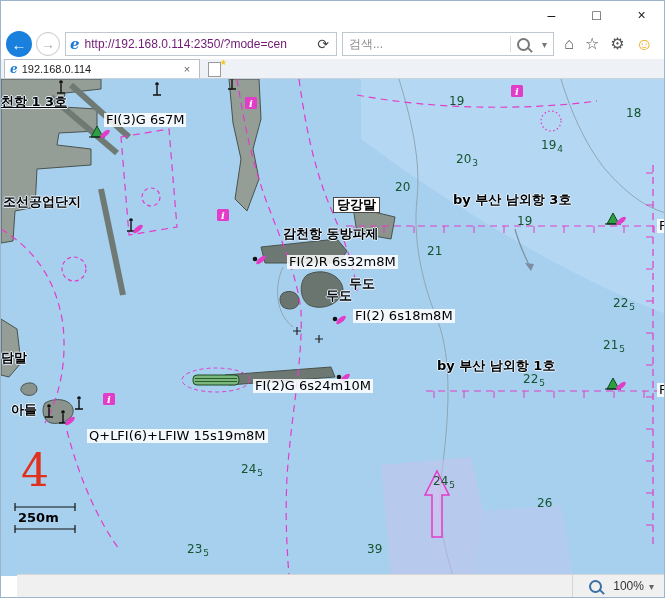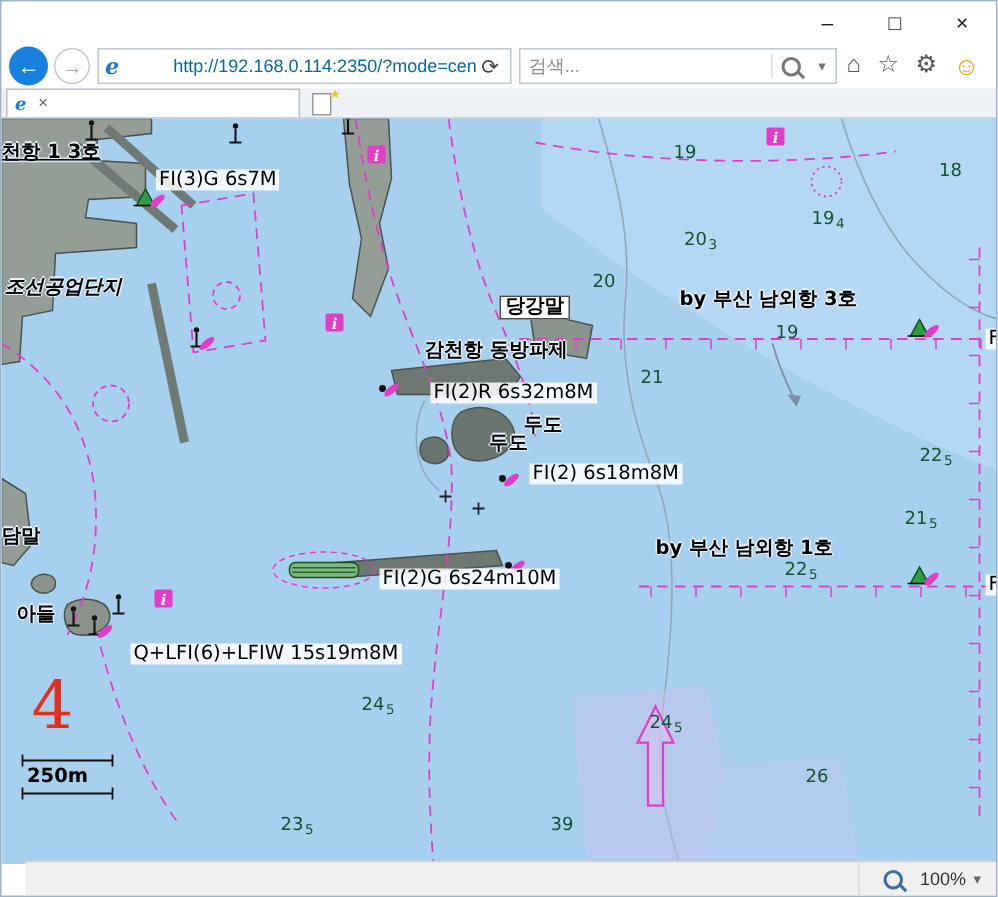--- a/index.html
+++ b/index.html
@@ -9,21 +9,21 @@
   .titlebar{height:28px;position:relative;background:#fff;}
   .win-controls{position:absolute;right:0;top:0;display:flex;}
   .win-btn{width:45px;height:28px;display:flex;align-items:center;justify-content:center;font-size:14px;color:#1a1a1a;}
   
   .navbar{height:30px;display:flex;align-items:center;padding:0 3px;background:#fff;}
   .nav-circle{width:26px;height:26px;border-radius:50%;display:flex;align-items:center;justify-content:center;font-size:15px;margin:0 2px;box-sizing:border-box;}
   .back{background:#1a80dd;color:#fff;}
   .fwd{background:#fff;border:1px solid #c7c7c7;color:#adadad;width:24px;height:24px;font-size:14px;}
   .addr{flex:0 0 272px;height:24px;border:1px solid #bfc7cf;background:#fff;display:flex;align-items:center;padding:0 4px;font-size:12px;margin-left:3px;box-sizing:border-box;}
   .e-logo{color:#1e7cd6;font-family:"DejaVu Serif",serif;font-style:italic;font-weight:bold;font-size:15px;margin-right:5px;line-height:1;}
-  .addr-url{flex:1;white-space:nowrap;overflow:hidden;color:#0369a1;margin-left:31px;}
+  .addr-url{flex:1;white-space:nowrap;overflow:hidden;color:#701a75;}
   .addr-refresh{color:#444;font-size:14px;padding:0 3px;}
   .searchbox{flex:0 0 212px;height:24px;border:1px solid #bfc7cf;background:#fff;margin-left:5px;display:flex;align-items:center;font-size:12px;color:#8a8a8a;padding-left:6px;box-sizing:border-box;}
   .search-text{flex:1;}
   .search-div{width:1px;height:16px;background:#dcdcdc;}
   .lens{width:9px;height:9px;border:2px solid #777;border-radius:50%;position:relative;margin:0 6px;}
   .lens::after{content:"";position:absolute;width:6px;height:2px;background:#777;transform:rotate(45deg);right:-5px;bottom:-2px;}
   .lens.blue{border-color:#3a6ea5;}
   .lens.blue::after{background:#3a6ea5;}
   .search-arrow{color:#777;font-size:10px;padding:0 6px;}
   .nav-icons{flex:1;display:flex;justify-content:flex-end;align-items:center;gap:11px;padding-right:8px;}
@@ -86,20 +86,21 @@
       <span class="nav-ic">⌂</span>
       <span class="nav-ic">☆</span>
       <span class="nav-ic">⚙</span>
       <span class="nav-ic smiley">☺</span>
     </div>
   </div>
 
   <div class="tabbar">
     <div class="tab">
       <span class="e-logo">e</span>
+      <span class="tab-label">192.168.0.114</span>
       <span class="tab-close">×</span>
     </div>
     <div class="newtab">
       <span class="newtab-page"></span>
       <span class="newtab-star">★</span>
     </div>
   </div>
 
   <div class="chart">
     <svg width="665" height="497" viewBox="0 0 665 497">
@@ -216,21 +217,21 @@
         <path d="M14,428 L74,428" stroke="#111" stroke-width="1.2"></path>
         <path d="M14,450 L74,450" stroke="#111" stroke-width="1.2"></path>
         <path d="M14,424 L14,432" stroke="#111" stroke-width="1.2"></path>
         <path d="M74,424 L74,432" stroke="#111" stroke-width="1.2"></path>
         <path d="M14,446 L14,454" stroke="#111" stroke-width="1.2"></path>
         <path d="M74,446 L74,454" stroke="#111" stroke-width="1.2"></path>
       </svg>
     <div class="chart-labels">
         <span class="lbl place" style="left: 0px; top: 16px; text-decoration: underline;">천항 1 3호</span>
         <span class="lbl light" style="left: 103px; top: 34px;">FI(3)G 6s7M</span>
-        <span class="lbl place" style="left: 2px; top: 106px; font-style: italic;">조선공업단지</span>
+        <span class="lbl place" style="left: 2px; top: 116px;">조선공업단지</span>
         <span class="lbl boxed" style="left: 332px; top: 118px;">당강말</span>
         <span class="lbl place" style="left: 282px; top: 148px;">감천항 동방파제</span>
         <span class="lbl light" style="left: 286px; top: 176px;">FI(2)R 6s32m8M</span>
         <span class="lbl place" style="left: 348px; top: 198px;">두도</span>
         <span class="lbl place" style="left: 325px; top: 210px;">두도</span>
         <span class="lbl light" style="left: 352px; top: 230px;">FI(2) 6s18m8M</span>
         <span class="lbl light" style="left: 252px; top: 300px;">FI(2)G 6s24m10M</span>
         <span class="lbl note" style="left: 452px; top: 114px;">by 부산 남외항 3호</span>
         <span class="lbl note" style="left: 436px; top: 280px;">by 부산 남외항 1호</span>
         <span class="lbl light" style="left: 86px; top: 350px;">Q+LFI(6)+LFIW 15s19m8M</span>
@@ -247,21 +248,21 @@
         <span class="depth" style="left: 394px; top: 102px;">20</span>
         <span class="depth" style="left: 516px; top: 136px;">19</span>
         <span class="depth" style="left: 426px; top: 166px;">21</span>
         <span class="depth" style="left: 612px; top: 218px;">22<span class="dsub">5</span></span>
         <span class="depth" style="left: 602px; top: 260px;">21<span class="dsub">5</span></span>
         <span class="depth" style="left: 522px; top: 294px;">22<span class="dsub">5</span></span>
         <span class="depth" style="left: 240px; top: 384px;">24<span class="dsub">5</span></span>
         <span class="depth" style="left: 432px; top: 396px;">24<span class="dsub">5</span></span>
         <span class="depth" style="left: 186px; top: 464px;">23<span class="dsub">5</span></span>
         <span class="depth" style="left: 366px; top: 464px;">39</span>
-        <span class="depth" style="left: 536px; top: 432px;">26</span>
+        <span class="depth" style="left: 536px; top: 418px;">26</span>
       </div>
   </div>
 
   <div class="statusbar">
     <div class="zoom-cluster">
       <span class="lens blue"></span>
       <span>100%</span>
       <span class="zoom-arrow">▾</span>
     </div>
   </div>

